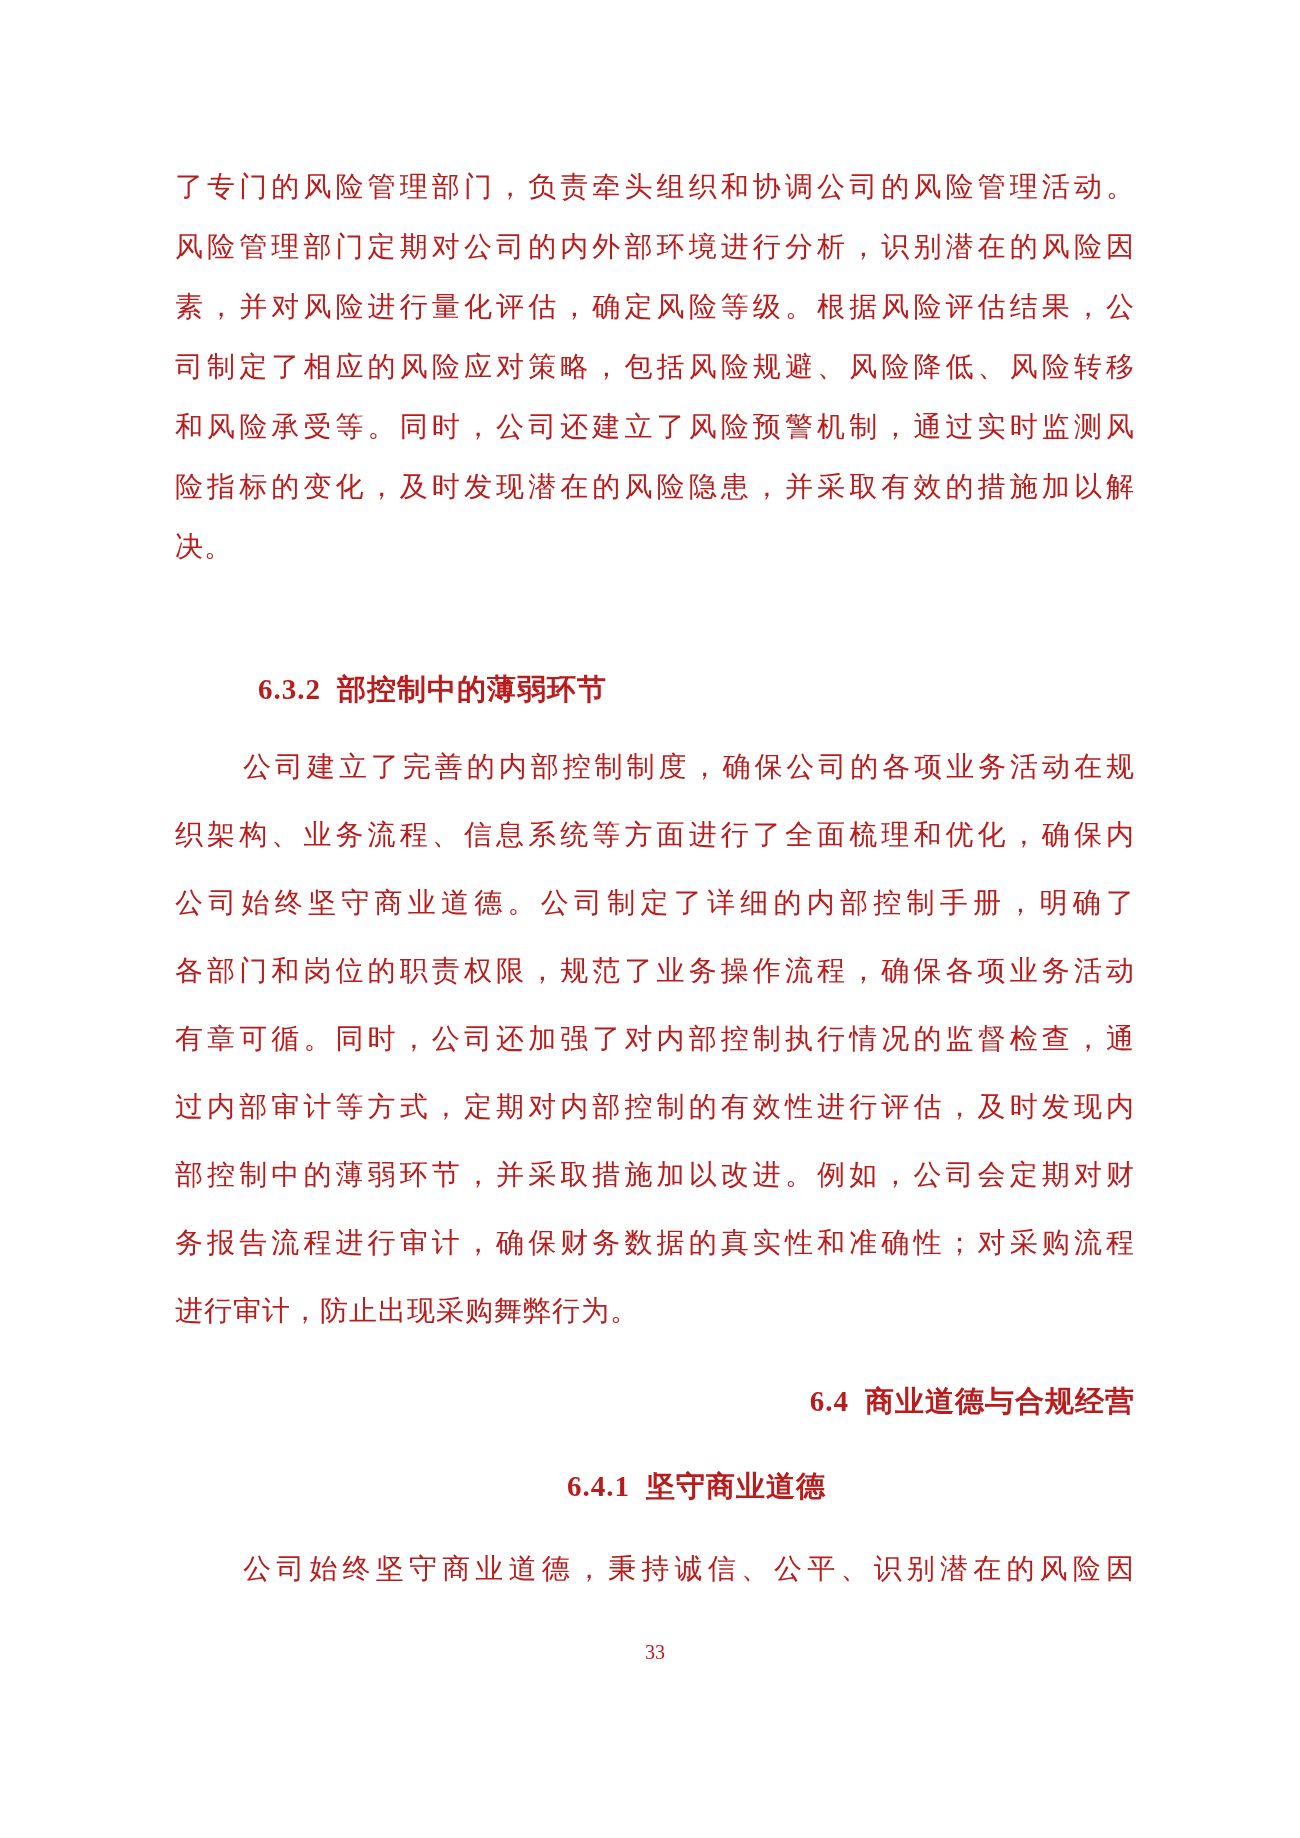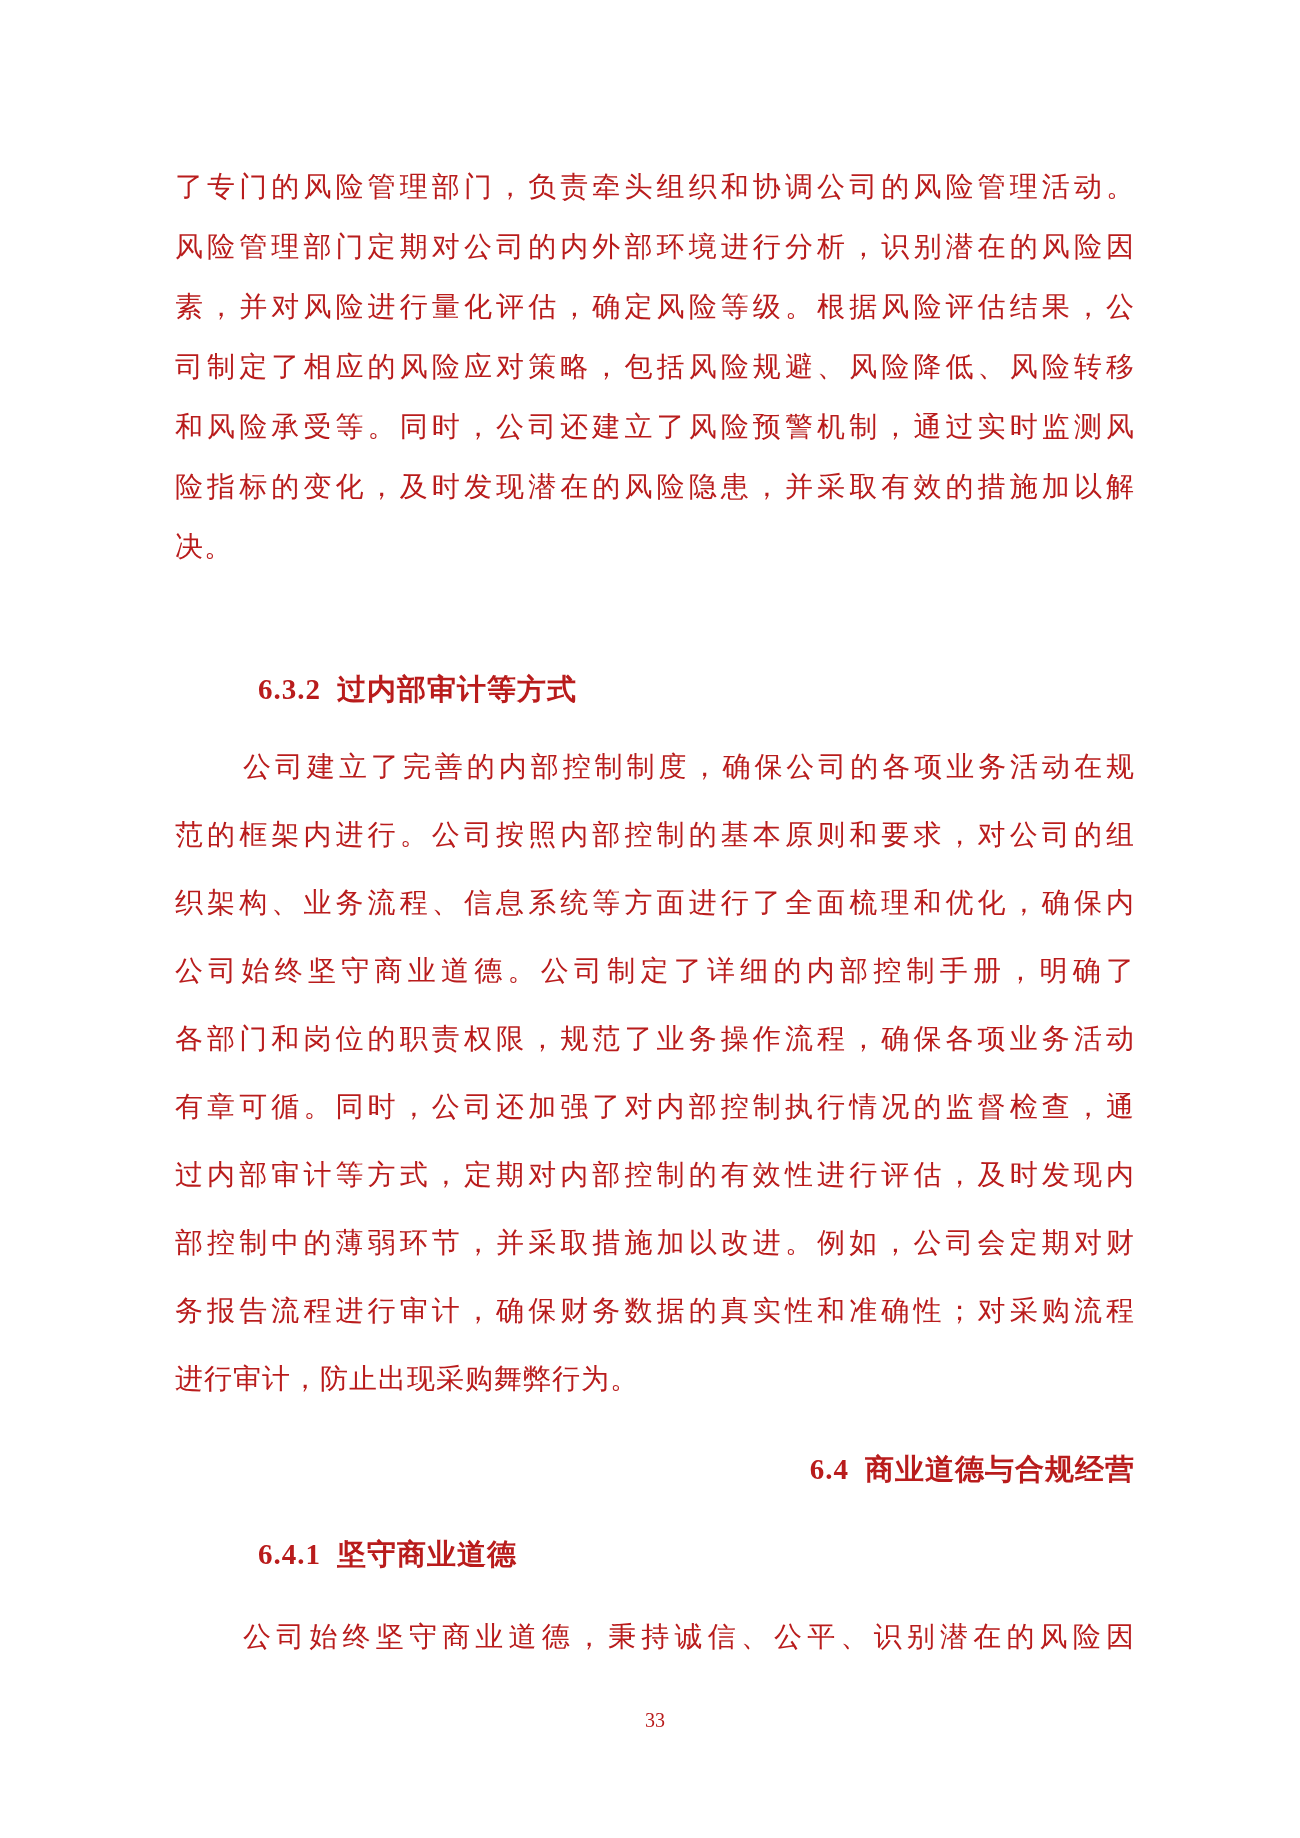--- a/index.html
+++ b/index.html
@@ -41,21 +41,21 @@
     height: 42px;
     line-height: 42px;
     font-size: 29px;
     font-weight: 700;
     letter-spacing: 1px;
   }
   .heading .num { margin-right: 16px; }
   .h632 { margin-top: 91px; }
   .p2   { margin-top: 23px; }
   .h64  { margin-top: 35px; text-align: right; }
-  .h641 { margin-top: 43px; }
+  .h641 { margin-top: 43px; text-align: center; }
   .p3   { margin-top: 28px; }
   .page-number {
     margin-top: 34px;
     height: 30px;
     line-height: 30px;
     text-align: center;
     font-size: 20px;
     letter-spacing: 0;
   }
 </style>
@@ -69,26 +69,25 @@
       <div class="line">了专门的风险管理部门，负责牵头组织和协调公司的风险管理活动。</div>
       <div class="line">风险管理部门定期对公司的内外部环境进行分析，识别潜在的风险因</div>
       <div class="line">素，并对风险进行量化评估，确定风险等级。根据风险评估结果，公</div>
       <div class="line">司制定了相应的风险应对策略，包括风险规避、风险降低、风险转移</div>
       <div class="line">和风险承受等。同时，公司还建立了风险预警机制，通过实时监测风</div>
       <div class="line">险指标的变化，及时发现潜在的风险隐患，并采取有效的措施加以解</div>
       <div class="line no-stretch">决。</div>
     </div>
 
     <h3 class="heading h632">
-      <span class="num">6.3.2</span><span>过内部审计等方式</span>
+      <span class="num">6.3.2</span><span>部控制中的薄弱环节</span>
     </h3>
 
     <div class="para p2">
       <div class="line indent">公司建立了完善的内部控制制度，确保公司的各项业务活动在规</div>
-      <div class="line">范的框架内进行。公司按照内部控制的基本原则和要求，对公司的组</div>
       <div class="line">织架构、业务流程、信息系统等方面进行了全面梳理和优化，确保内</div>
       <div class="line">公司始终坚守商业道德。公司制定了详细的内部控制手册，明确了</div>
       <div class="line">各部门和岗位的职责权限，规范了业务操作流程，确保各项业务活动</div>
       <div class="line">有章可循。同时，公司还加强了对内部控制执行情况的监督检查，通</div>
       <div class="line">过内部审计等方式，定期对内部控制的有效性进行评估，及时发现内</div>
       <div class="line">部控制中的薄弱环节，并采取措施加以改进。例如，公司会定期对财</div>
       <div class="line">务报告流程进行审计，确保财务数据的真实性和准确性；对采购流程</div>
       <div class="line no-stretch">进行审计，防止出现采购舞弊行为。</div>
     </div>
 

